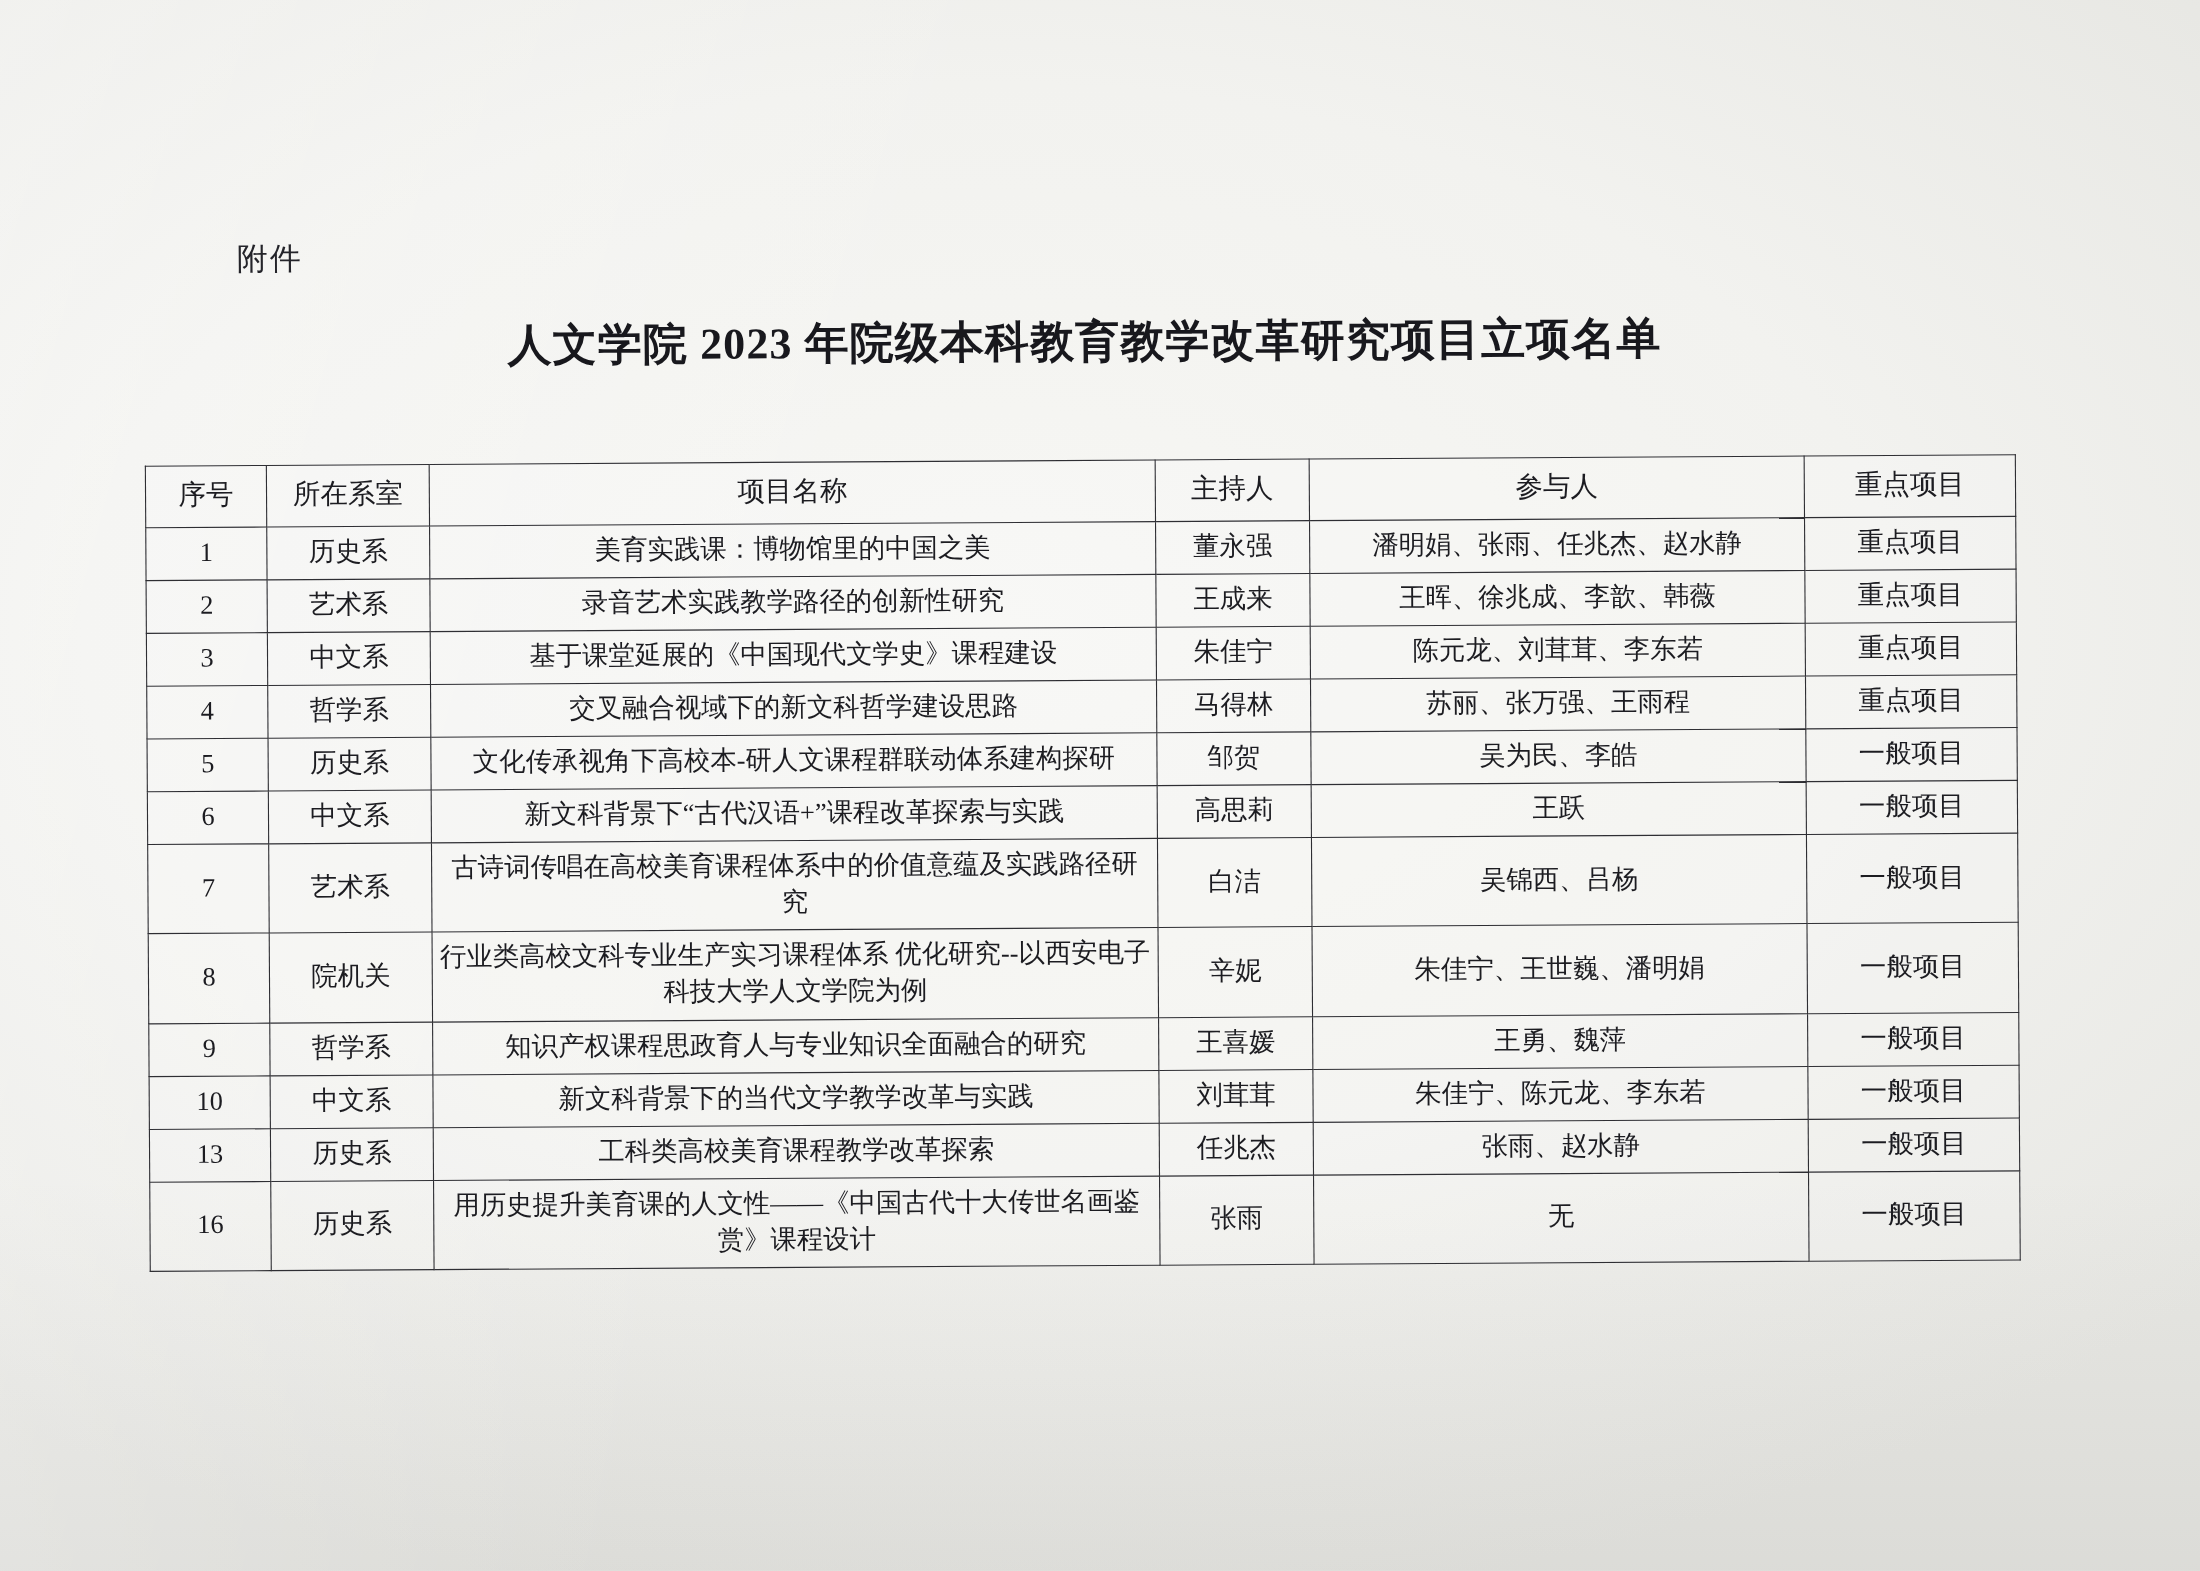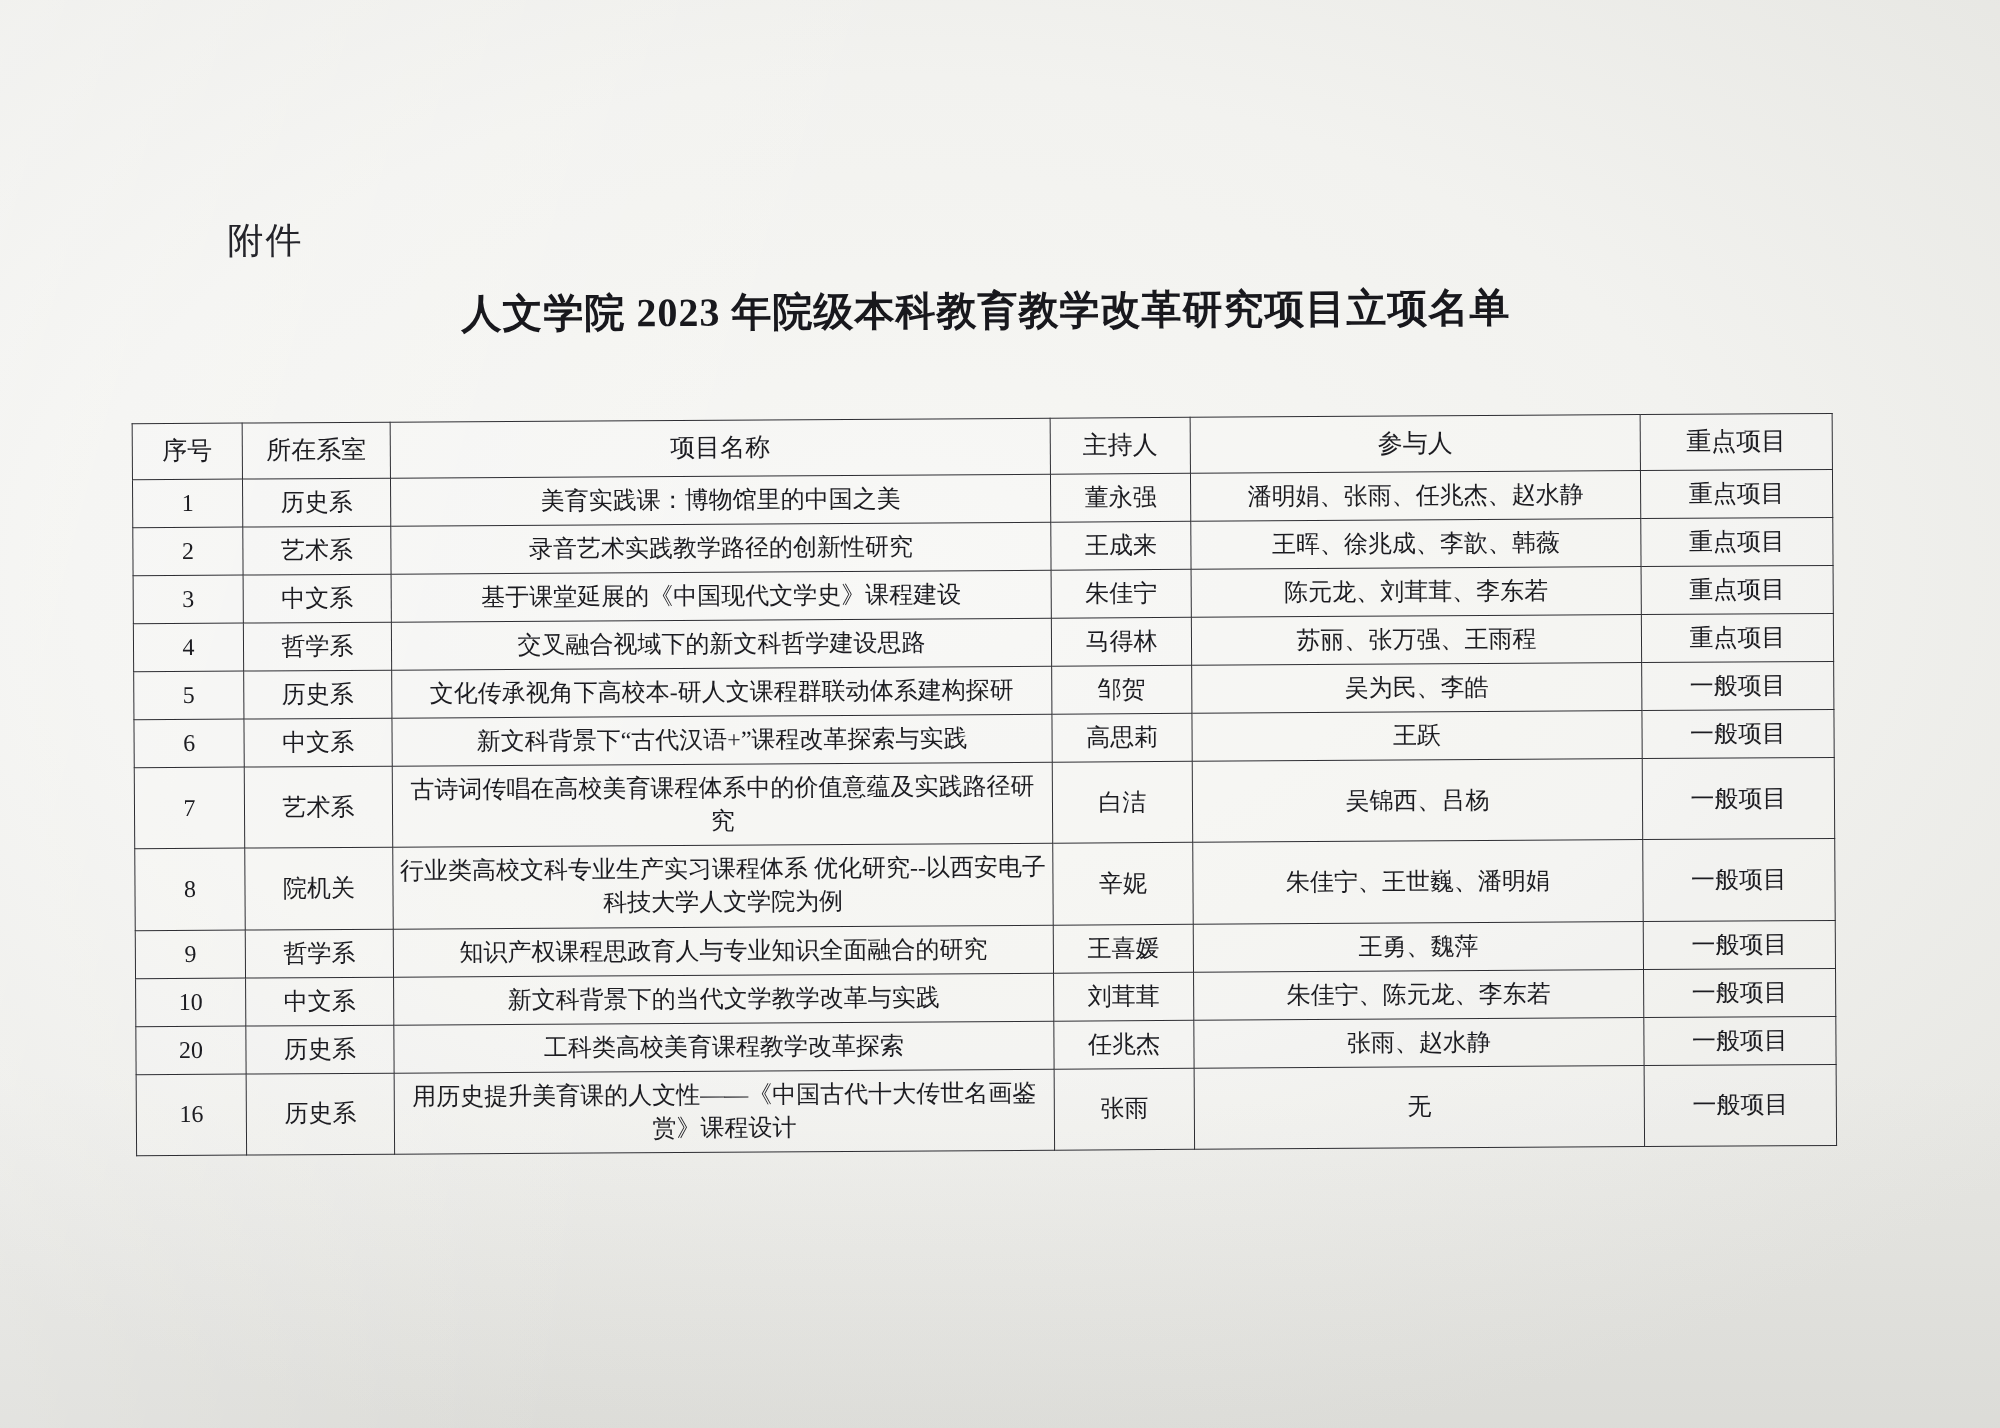--- a/index.html
+++ b/index.html
@@ -36,24 +36,23 @@
   .content {
     position: absolute;
     left: 0; top: 0;
     width: 2000px;
     height: 1428px;
   }
   .attachment-label {
     position: absolute;
     left: 218px;
     top: 212px;
-    font-size: 36px;
+    font-size: 28px;
     letter-spacing: 2px;
     color: #24242a;
-    margin-left: 12px;
   }
   .doc-title {
     position: absolute;
     left: 0;
     top: 283px;
     width: 2000px;
     text-align: center;
     font-size: 40px;
     font-weight: bold;
     letter-spacing: 1px;
@@ -201,21 +200,21 @@
       </tr>
       <tr>
         <td>10</td>
         <td>中文系</td>
         <td class="title-cell">新文科背景下的当代文学教学改革与实践</td>
         <td>刘茸茸</td>
         <td>朱佳宁、陈元龙、李东若</td>
         <td>一般项目</td>
       </tr>
       <tr>
-        <td>20</td>
+        <td>13</td>
         <td>历史系</td>
         <td class="title-cell">工科类高校美育课程教学改革探索</td>
         <td>任兆杰</td>
         <td>张雨、赵水静</td>
         <td>一般项目</td>
       </tr>
       <tr>
         <td>16</td>
         <td>历史系</td>
         <td class="title-cell">用历史提升美育课的人文性——《中国古代十大传世名画鉴赏》课程设计</td>

